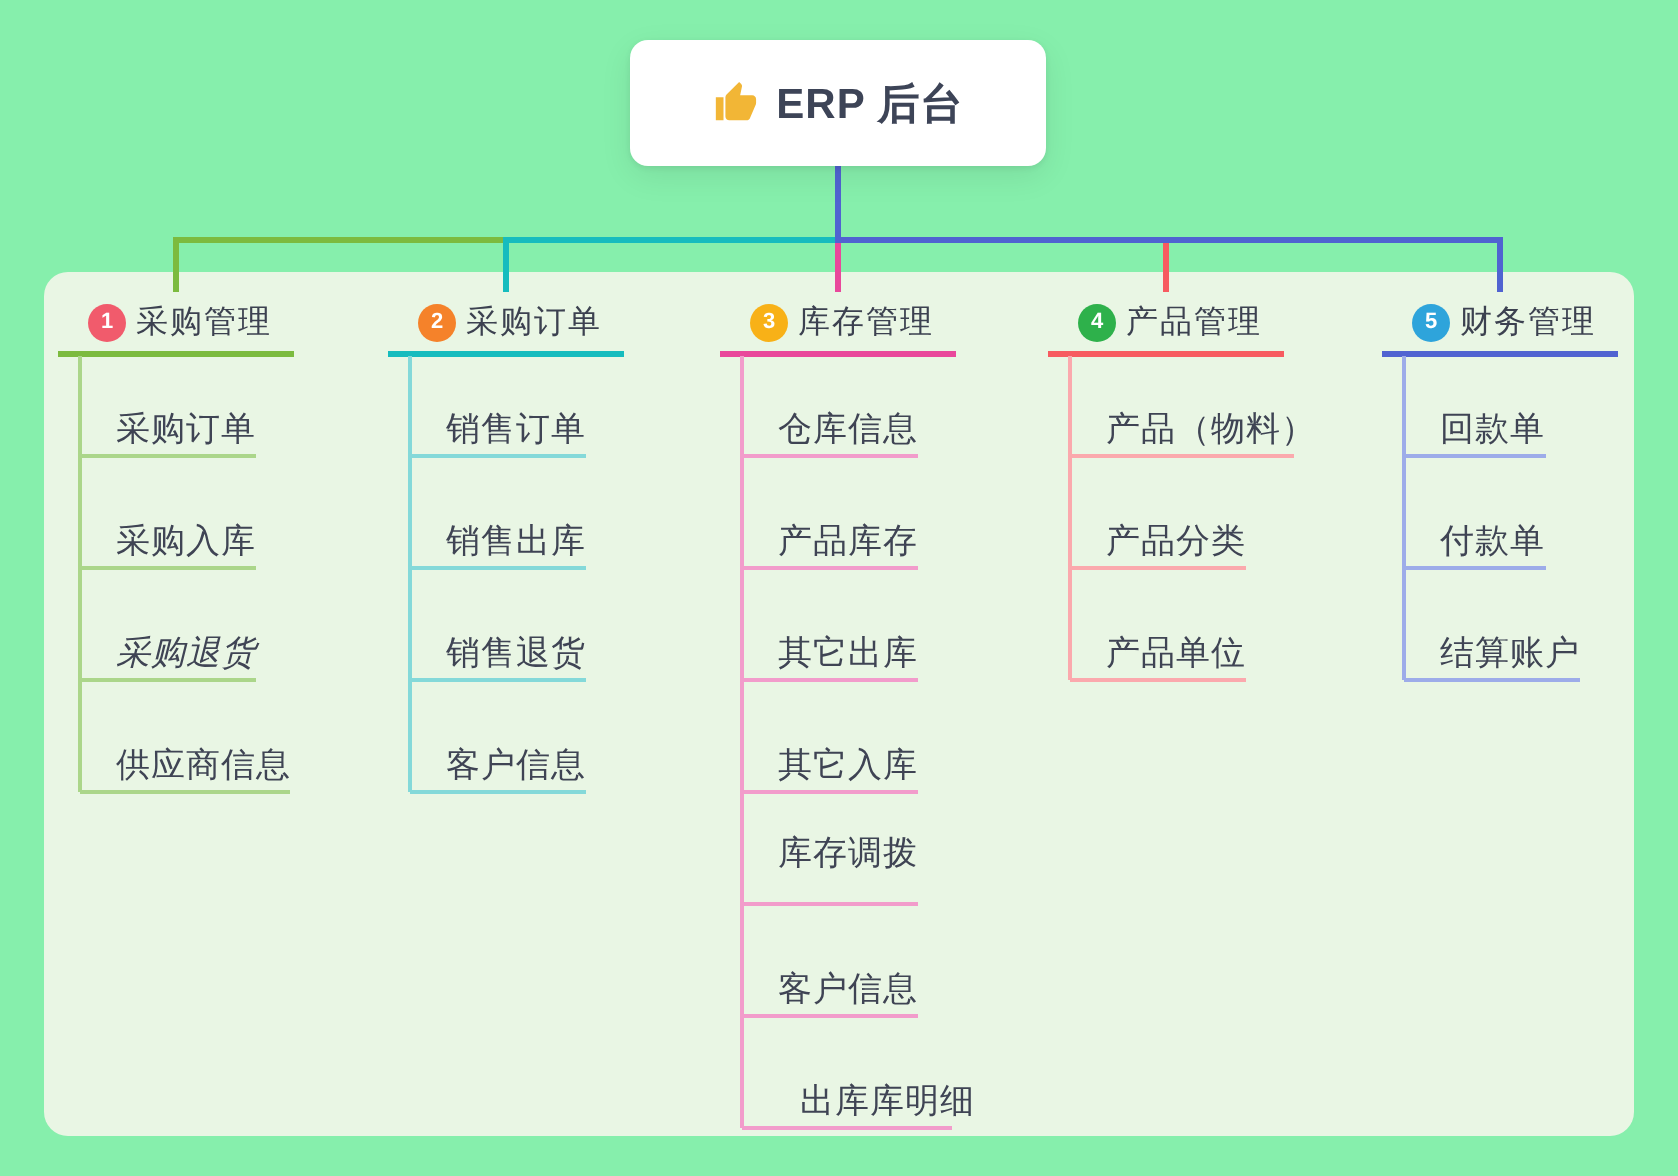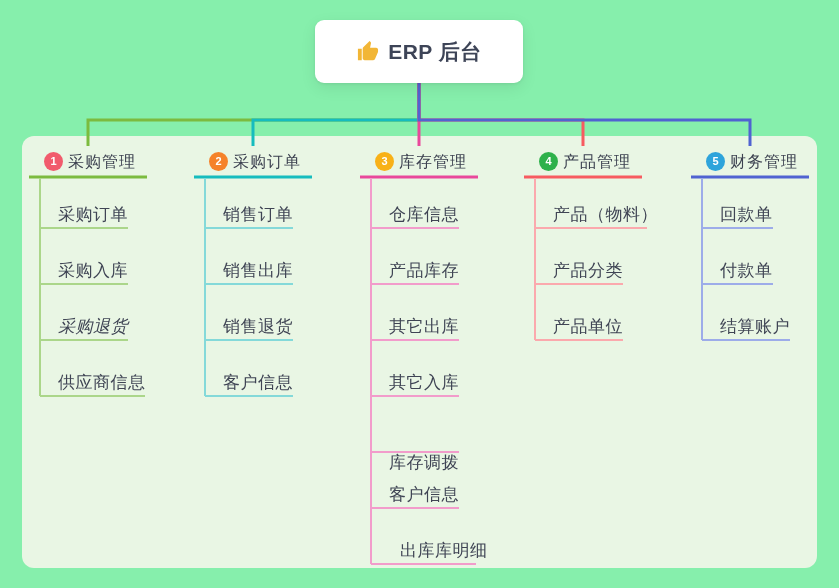--- a/index.html
+++ b/index.html
@@ -105,21 +105,21 @@
       <div class="child-label" style="left: 223px; top: 206px;">销售订单</div>
       <div class="child-label" style="left: 223px; top: 262px;">销售出库</div>
       <div class="child-label" style="left: 223px; top: 318px;">销售退货</div>
       <div class="child-label" style="left: 223px; top: 374px;">客户信息</div>
       <div class="badge" style="left: 375px; top: 152px; background: rgb(248, 177, 23);">3</div>
       <div class="branch-label" style="left: 399px; top: 152px;">库存管理</div>
       <div class="child-label" style="left: 389px; top: 206px;">仓库信息</div>
       <div class="child-label" style="left: 389px; top: 262px;">产品库存</div>
       <div class="child-label" style="left: 389px; top: 318px;">其它出库</div>
       <div class="child-label" style="left: 389px; top: 374px;">其它入库</div>
-      <div class="child-label" style="left: 389px; top: 454px;">库存调拨</div>
+      <div class="child-label" style="left: 389px; top: 418px;">库存调拨</div>
       <div class="child-label" style="left: 389px; top: 486px;">客户信息</div>
       <div class="child-label" style="left: 389px; top: 542px; margin-left: 11px;">出库库明细</div>
       <div class="badge" style="left: 539px; top: 152px; background: rgb(46, 177, 75);">4</div>
       <div class="branch-label" style="left: 563px; top: 152px;">产品管理</div>
       <div class="child-label" style="left: 553px; top: 206px;">产品（物料）</div>
       <div class="child-label" style="left: 553px; top: 262px;">产品分类</div>
       <div class="child-label" style="left: 553px; top: 318px;">产品单位</div>
       <div class="badge" style="left: 706px; top: 152px; background: rgb(46, 164, 219);">5</div>
       <div class="branch-label" style="left: 730px; top: 152px;">财务管理</div>
       <div class="child-label" style="left: 720px; top: 206px;">回款单</div>

